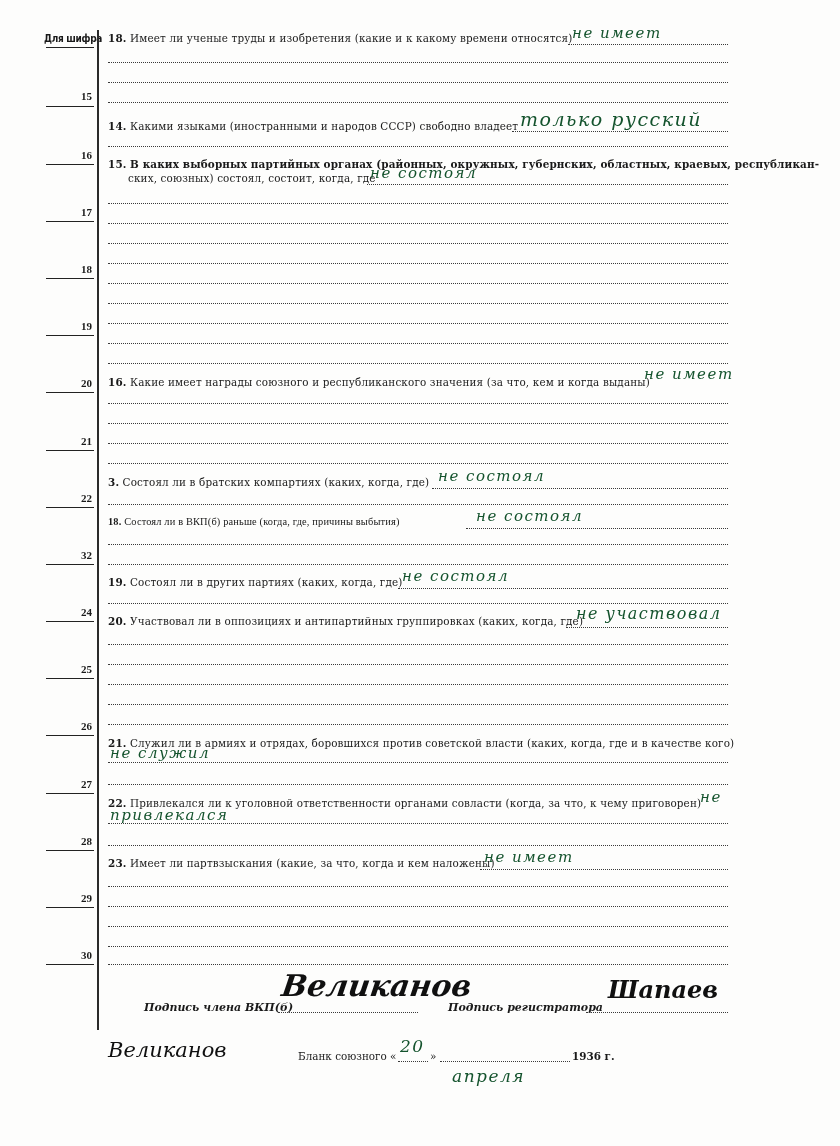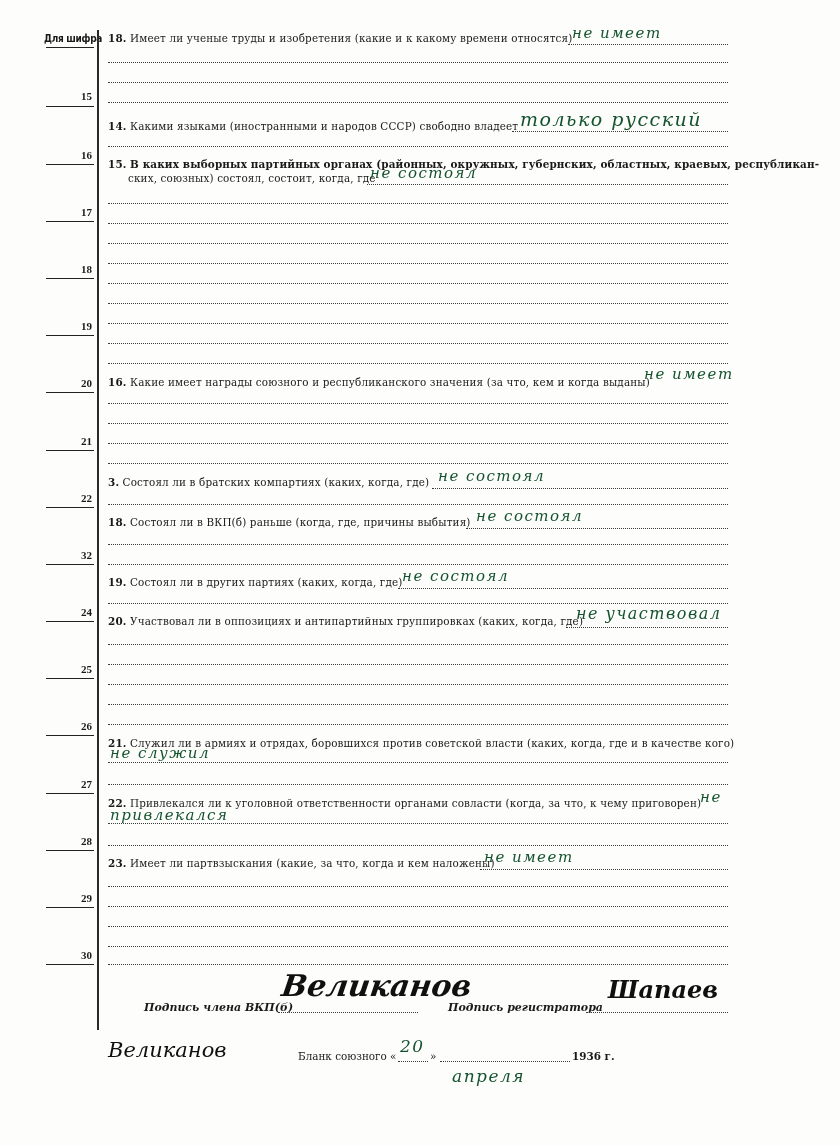--- a/index.html
+++ b/index.html
@@ -123,21 +123,21 @@
 <div class="abs dotline" style="top:463px;"></div>
 
 <div class="abs q" style="top:476px;">
   <b>3.</b>
   <span>Состоял ли в братских компартиях (каких, когда, где)</span>
 </div>
 <div class="abs fillline" style="left:432px; top:488px; width:296px;"></div>
 <div class="abs hand" style="left:438px; top:467px;">не состоял</div>
 <div class="abs dotline" style="top:504px;"></div>
 
-<div class="abs q" style="top:516px;">
+<div class="abs q" style="top:516px;font-family:Liberation Serif, serif;">
   <b>18.</b>
   <span>Состоял ли в ВКП(б) раньше (когда, где, причины выбытия)</span>
 </div>
 <div class="abs fillline" style="left:466px; top:528px; width:262px;"></div>
 <div class="abs hand" style="left:476px; top:507px;">не состоял</div>
 <div class="abs dotline" style="top:544px;"></div>
 <div class="abs dotline" style="top:564px;"></div>
 
 <div class="abs q" style="top:576px;">
   <b>19.</b>

